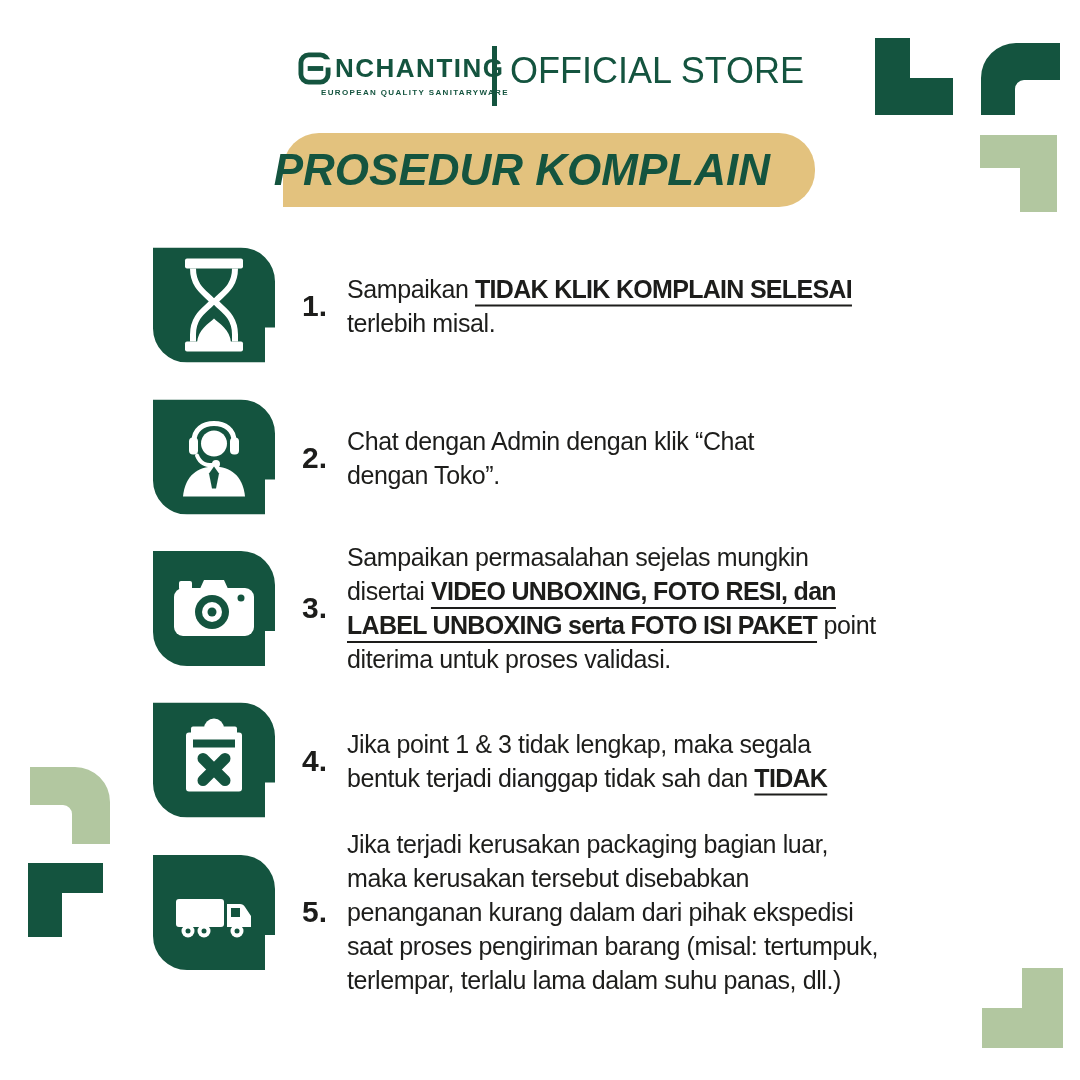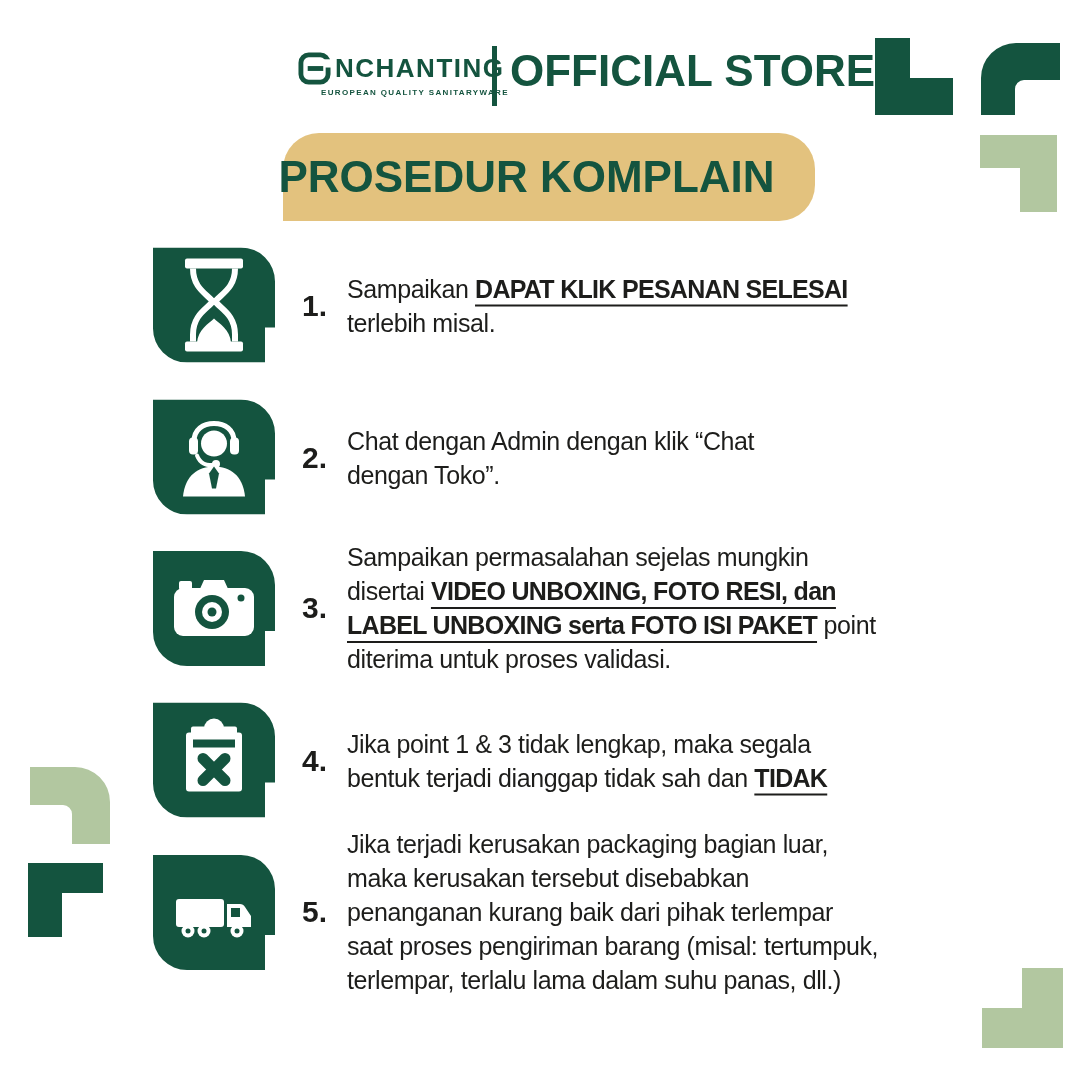--- a/index.html
+++ b/index.html
@@ -20,29 +20,30 @@
   .logo-tagline{
     font-size:8px; font-weight:bold; color:var(--green);
     letter-spacing:1.35px; margin:3px 0 0 23px; white-space:nowrap;
   }
   .header-divider{
     position:absolute; left:492px; top:46px; width:5px; height:60px;
     background:var(--green);
   }
   .store-label{
     position:absolute; left:510px; top:49px;
-    font-size:44px; font-weight:bold; color:var(--green);
+    font-size:36px; font-weight:normal; color:var(--green);
     letter-spacing:0px; line-height:44px; white-space:nowrap;
   }
   
   .banner{
-    position:absolute; left:283px; top:133px; width:532px; height:88px;
+    position:absolute; left:283px; top:133px; width:532px; height:74px;
     background:var(--tan); border-radius:36px 36px 36px 0;
-    display:flex; align-items:center; justify-content:center;
+    display:flex; align-items:center; justify-content:flex-end;
     padding-right:45px;
+    font-style:italic;
   }
   .banner-title{
     font-size:44px; font-weight:bold; color:var(--green);
     letter-spacing:0px; white-space:nowrap;
   }
   
   #steps{ position:absolute; inset:0; }
   .step{
     position:absolute; left:153px; transform:translateY(-50%);
     display:flex; align-items:center;
@@ -103,21 +104,21 @@
       <rect x="32" y="11" width="58" height="10" rx="2"></rect>
       <rect x="32" y="94" width="58" height="10" rx="2"></rect>
       <path d="M44 95 C45 82 56 76 61 71 C66 76 77 82 78 95 Z"></path>
     </g>
     <g fill="none" stroke="#fff" stroke-width="6">
       <path d="M40 21 C40 40 53 46 59 53 L59 55 C53 62 40 68 40 87 L40 94"></path>
       <path d="M82 21 C82 40 69 46 63 53 L63 55 C69 62 82 68 82 87 L82 94"></path>
     </g>
           </svg></div>
     <div class="num">1.</div>
-    <div class="stext"><span class="">Sampaikan </span><span class="b u">DAPAT KLIK PESANAN SELESAI</span><br><span class="">terlebih misal.</span></div>
+    <div class="stext"><span class="">Sampaikan </span><span class="b u">TIDAK KLIK KOMPLAIN SELESAI</span><br><span class="">terlebih misal.</span></div>
   </div>
 
   <div class="step">
     <div class="tile"><svg viewBox="0 0 122 115" width="122" height="115">
        <path d="M0 0 H88 A34 34 0 0 1 122 34 V80 H112 V115 H34 A34 34 0 0 1 0 81 V0 Z" fill="var(--green)"></path>
     <g fill="#fff">
       <circle cx="61" cy="44" r="13"></circle>
       <path d="M30 97 C32 76 45 67 61 67 C77 67 90 76 92 97 Z"></path>
       <rect x="36" y="38" width="9" height="17" rx="4"></rect>
       <rect x="77" y="38" width="9" height="17" rx="4"></rect>
@@ -175,21 +176,21 @@
       <circle cx="35" cy="76" r="6.5"></circle>
       <circle cx="51" cy="76" r="6.5"></circle>
       <circle cx="84" cy="76" r="6.5"></circle>
     </g>
     <rect x="78" y="53" width="9" height="9" fill="var(--green)"></rect>
     <circle cx="35" cy="76" r="2.5" fill="var(--green)"></circle>
     <circle cx="51" cy="76" r="2.5" fill="var(--green)"></circle>
     <circle cx="84" cy="76" r="2.5" fill="var(--green)"></circle>
           </svg></div>
     <div class="num">5.</div>
-    <div class="stext"><span class="">Jika terjadi kerusakan packaging bagian luar,</span><br><span class="">maka kerusakan tersebut disebabkan</span><br><span class="">penanganan kurang baik dari pihak terlempar</span><br><span class="">saat proses pengiriman barang (misal: tertumpuk,</span><br><span class="">terlempar, terlalu lama dalam suhu panas, dll.)</span></div>
+    <div class="stext"><span class="">Jika terjadi kerusakan packaging bagian luar,</span><br><span class="">maka kerusakan tersebut disebabkan</span><br><span class="">penanganan kurang dalam dari pihak ekspedisi</span><br><span class="">saat proses pengiriman barang (misal: tertumpuk,</span><br><span class="">terlempar, terlalu lama dalam suhu panas, dll.)</span></div>
   </div>
 </div>
 
   <svg class="deco deco-tr" width="190" height="175" viewBox="0 0 190 175">
     <path fill="var(--green)" d="M0 0 H35 V40 H78 V77 H0 Z"></path>
     <path fill="var(--green)" d="M106 77 V40 A35 35 0 0 1 141 5 H185 V42 H149 A9 9 0 0 0 140 51 V77 Z"></path>
     <path fill="var(--sage)" d="M105 97 H182 V174 H145 V130 H105 Z"></path>
   </svg>
   <svg class="deco deco-ml" width="90" height="171" viewBox="0 0 90 171">
     <path fill="var(--sage)" d="M2 0 H47 A35 35 0 0 1 82 35 V77 H44 V47 A9 9 0 0 0 35 38 H2 Z"></path>

